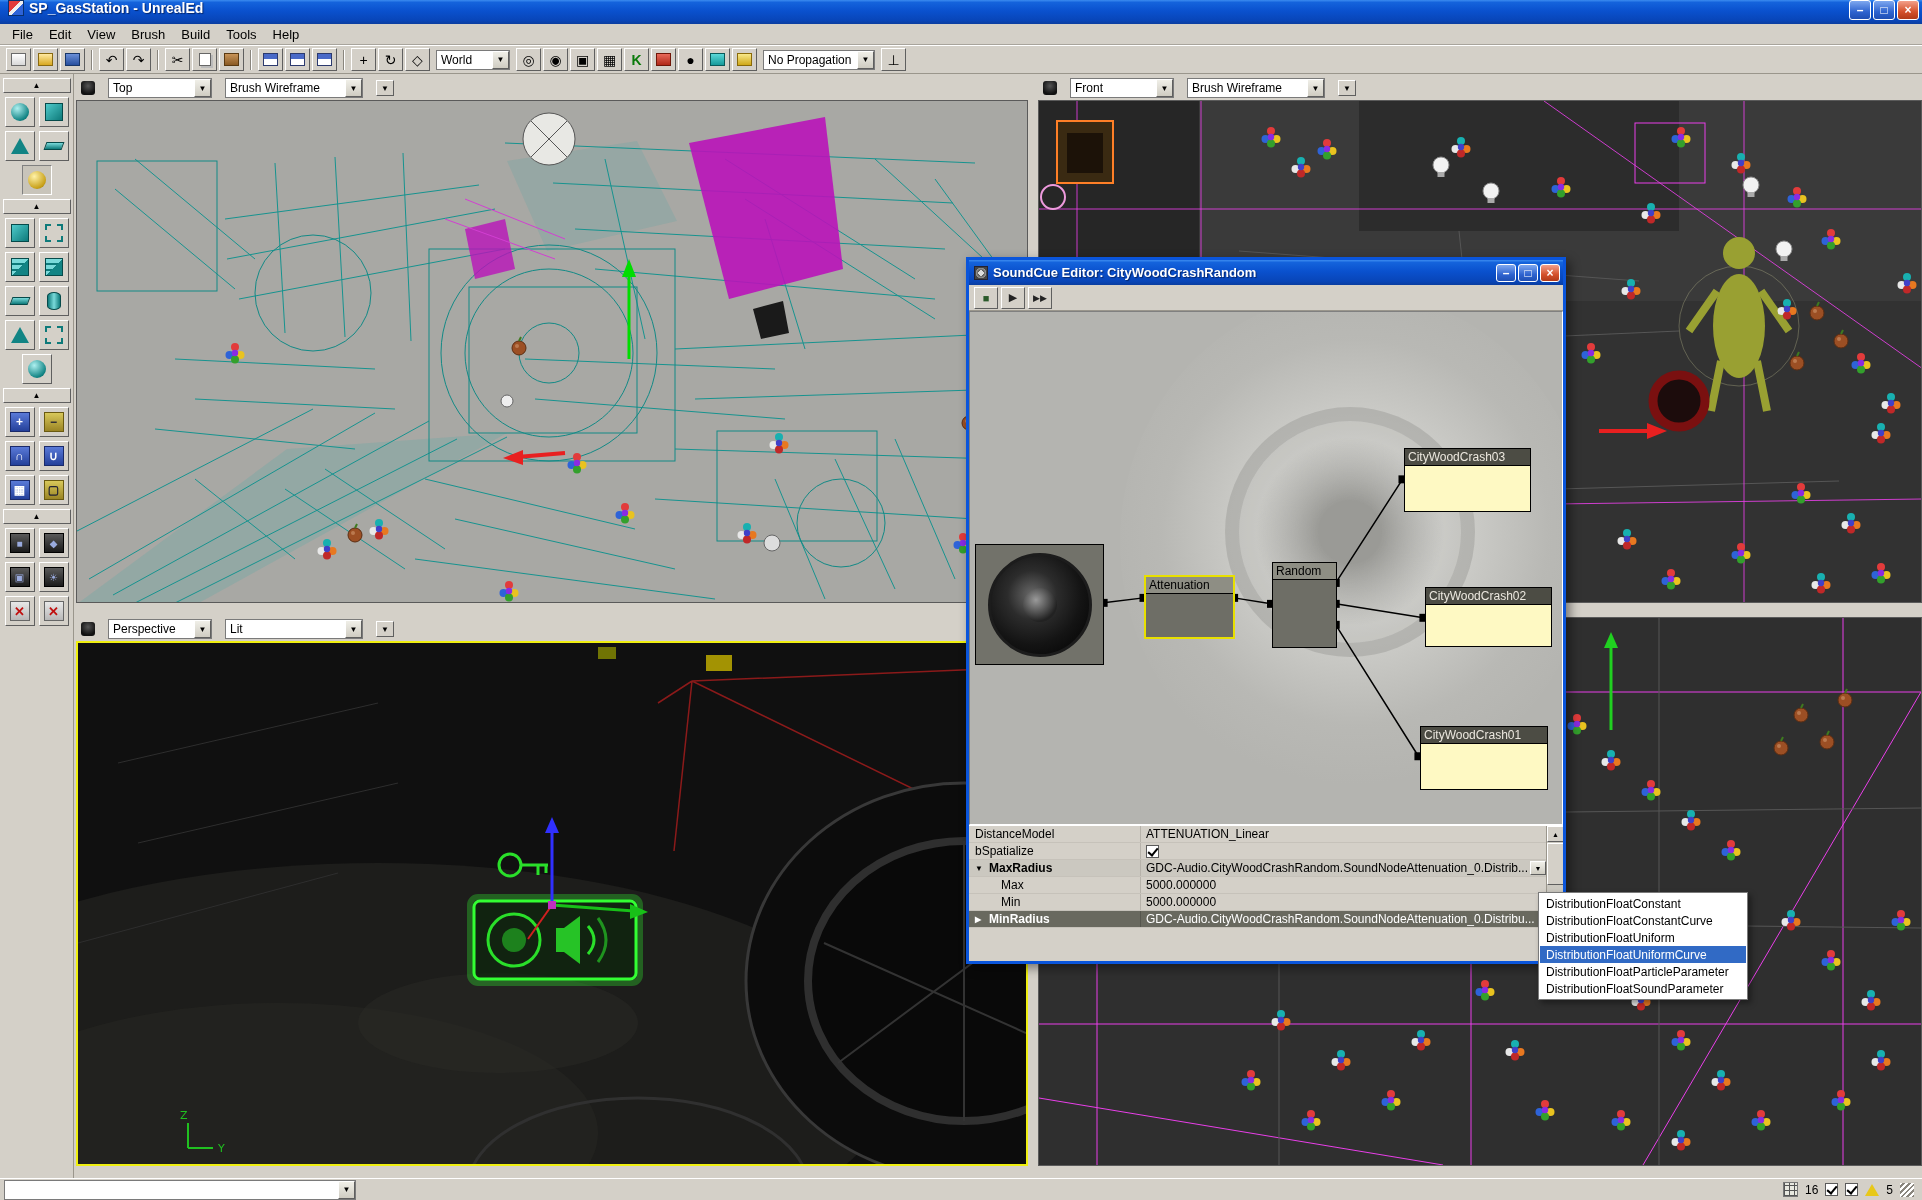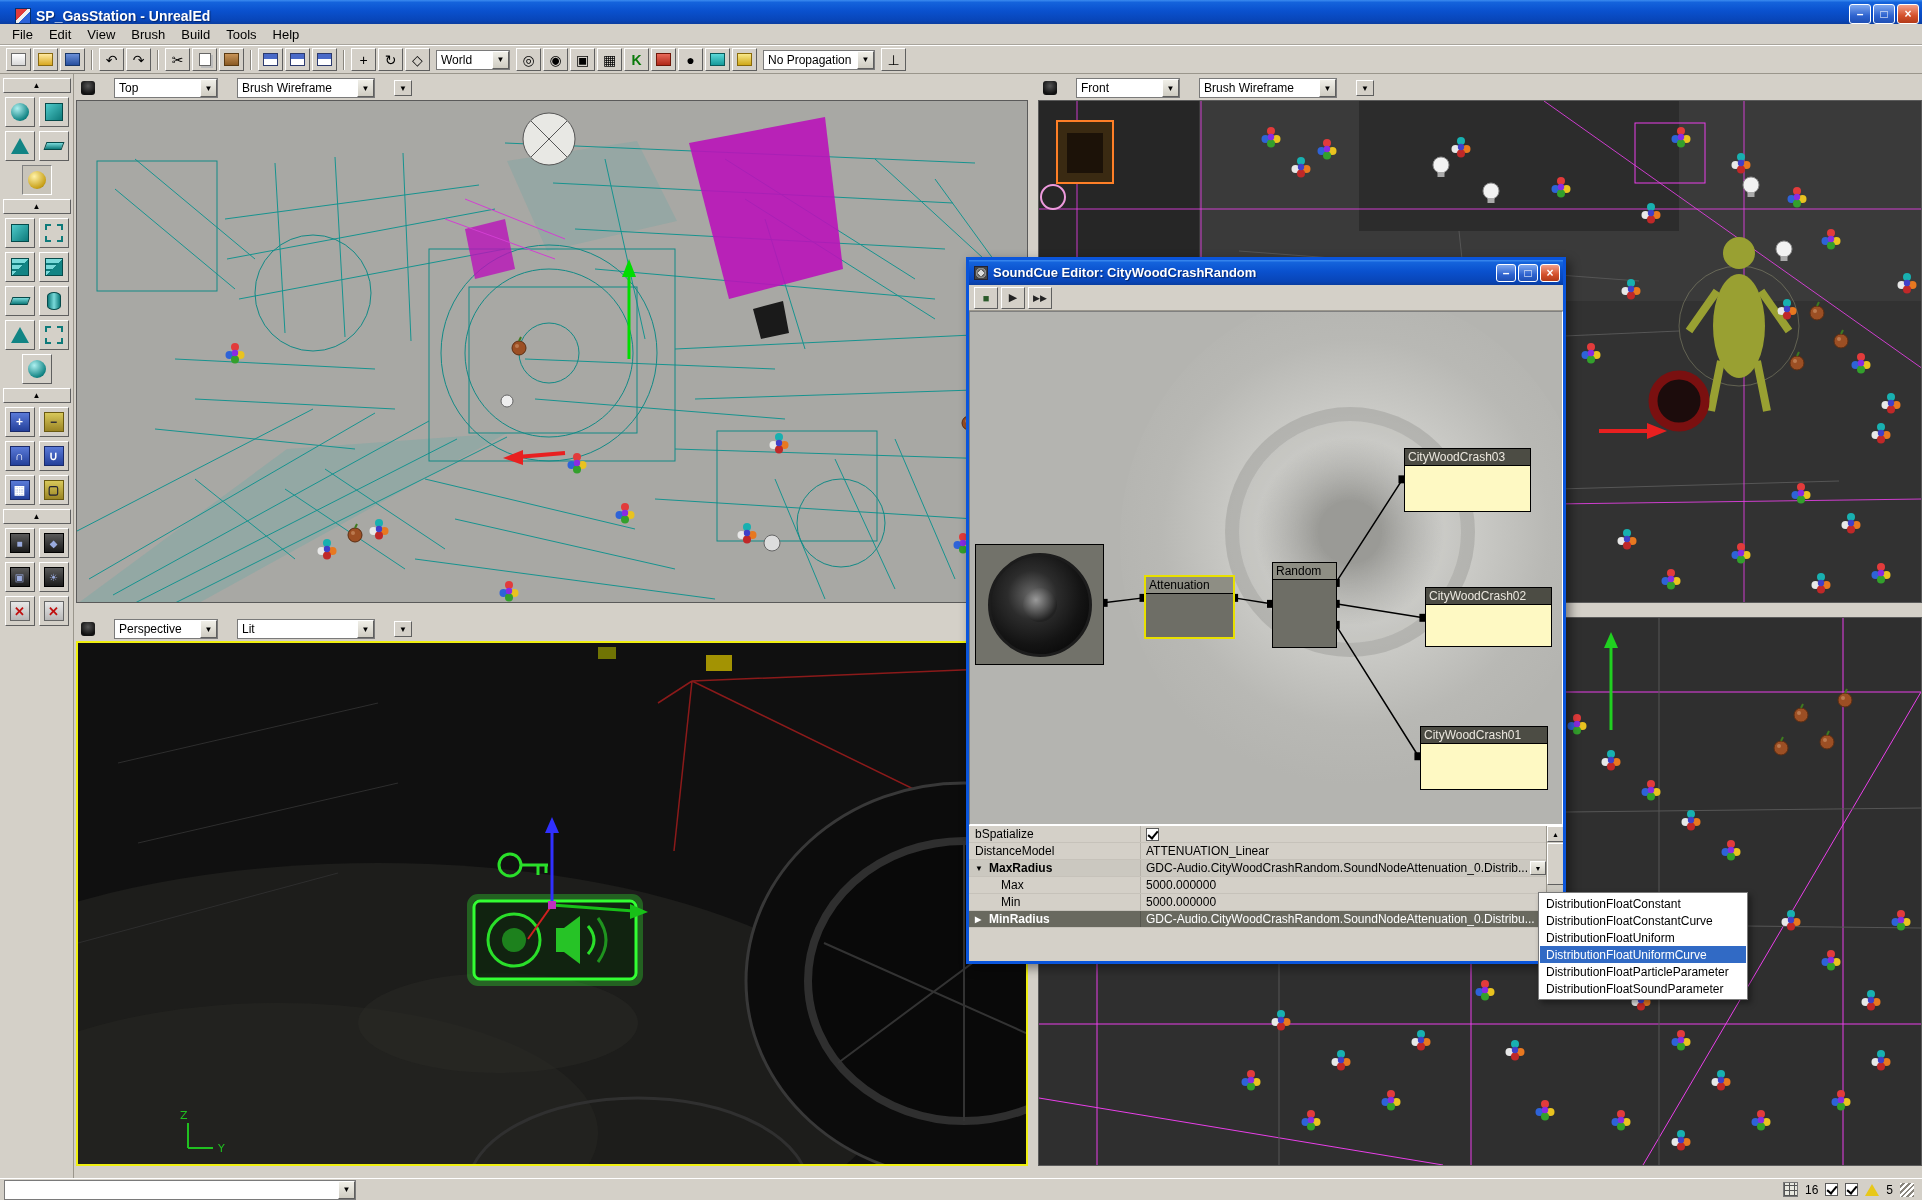--- a/index.html
+++ b/index.html
@@ -5,21 +5,21 @@
   * { margin:0; padding:0; box-sizing:border-box; }
   html,body { width:1922px; height:1200px; overflow:hidden; }
   body { position:relative; background:#D4D0C8; font-family:"Liberation Sans", sans-serif; font-size:13px; color:#000; }
 
   .raised { border:1px solid; border-color:#FFFFFF #5F5F5F #5F5F5F #FFFFFF; }
   .sunken { border:1px solid; border-color:#808080 #FFFFFF #FFFFFF #808080; }
 
   
   .titlebar { position:absolute; left:0; top:0; width:100%; height:24px;
     background:linear-gradient(180deg,#3C8CF0 0%,#1463DC 10%,#0A51CE 45%,#0845B8 85%,#0A3DA0 100%);
-    display:flex; align-items:flex-end; padding:0 3px 0 15px; color:#fff; }
+    display:flex; align-items:flex-start; padding:0 3px 0 8px; color:#fff; }
   .titlebar .app-icon { width:16px; height:16px; margin-right:5px;
     background:linear-gradient(135deg,#e23b3b 0 40%,#f0f0f0 40% 60%,#2e63d8 60% 100%); border:1px solid #08306e; }
   .titlebar .title-text { font-weight:bold; font-size:14px; text-shadow:1px 1px 1px #05266a; }
   .win-btns { margin-left:auto; display:flex; gap:2px; }
   .xpbtn { width:22px; height:20px; border-radius:3px; border:1px solid #fff; color:#fff;
     display:flex; align-items:center; justify-content:center; font-size:12px; font-weight:bold;
     background:linear-gradient(180deg,#7FA8EF,#2E63CF 60%,#1F4FB4); }
   .xpbtn.close { background:linear-gradient(180deg,#F3A08A,#D4502A 60%,#B23A18); }
 
   
@@ -66,21 +66,21 @@
   .ball-teal { width:18px; height:18px; border-radius:50%; background:radial-gradient(circle at 35% 30%,#aef0f0,#128484 70%,#064a4a); }
   .ball-yellow { width:18px; height:18px; border-radius:50%; background:radial-gradient(circle at 35% 30%,#fff2a8,#c8a018 70%,#7a5c08); }
   .stair-teal { width:18px; height:18px; background:linear-gradient(to top left,#128484 50%,transparent 50%), repeating-linear-gradient(180deg,#7adada 0 4px,#0e7a7a 4px 6px); border:1px solid #064a4a; }
   .vol-teal { width:18px; height:18px; border:2px dashed #0e7a7a; }
   .csg { width:20px; height:20px; border:1px solid #1a2a6a; background:linear-gradient(#5a7ad8,#24409a); display:flex; align-items:center; justify-content:center; color:#fff; font-size:12px; font-weight:bold; }
   .csg.sub { background:linear-gradient(#d8c85a,#9a8424); border-color:#6a5a10; color:#223; }
   .dark-ico { width:20px; height:20px; background:linear-gradient(#5a5a5a,#1a1a1a); border:1px solid #000; display:flex; align-items:center; justify-content:center; color:#9ad; font-size:10px; }
   .redx { width:20px; height:20px; background:linear-gradient(#e8e8e8,#b8b8b8); border:1px solid #666; color:#c01010; font-weight:bold; display:flex; align-items:center; justify-content:center; }
 
   
-  .vp-header { position:absolute; height:24px; background:#D4D0C8; display:flex; align-items:center; gap:19px; padding:0 5px; }
+  .vp-header { position:absolute; height:24px; background:#D4D0C8; display:flex; align-items:center; gap:13px; padding:0 5px; }
   .vp-joy { width:14px; height:14px; background:radial-gradient(circle at 50% 35%,#555,#111 70%); border-radius:3px; }
   .vc-view { width:104px; }
   .vc-mode { width:138px; }
   .vp-max { width:18px; height:16px; display:flex; align-items:center; justify-content:center; font-size:8px; background:#D4D0C8; }
   .vp-content { position:absolute; overflow:hidden; border:1px solid #5a5a5a; background:#888; }
   .vp-active { border:2px solid #EFEF10; }
   svg text { font-family:"DejaVu Sans", sans-serif; }
 
   
   .scwindow { position:absolute; left:966px; top:257px; width:600px; height:707px; z-index:10;
@@ -691,28 +691,28 @@
     </div>
     <div class="node crash" style="left:455px; top:275px; width:127px; height:60px;">
       <div class="node-title">CityWoodCrash02</div>
     </div>
     <div class="node crash" style="left:450px; top:414px; width:128px; height:64px;">
       <div class="node-title">CityWoodCrash01</div>
     </div>
   </div>
   <div class="sc-props">
     <div class="prop-row">
+      <div class="prop-label">DistanceModel</div>
+      <div class="prop-value">ATTENUATION_Linear</div>
+    </div>
+    <div class="prop-row">
       <div class="prop-label">bSpatialize</div>
       <div class="prop-value">
           <span class="checkbox checked"></span>
         </div>
-    </div>
-    <div class="prop-row">
-      <div class="prop-label">DistanceModel</div>
-      <div class="prop-value">ATTENUATION_Linear</div>
     </div>
     <div class="prop-row hdr obj">
       <div class="prop-label">
         <span class="expander">▼</span>
         <span>MaxRadius</span>
       </div>
       <div class="prop-value">
         <span style="flex:1;overflow:hidden;white-space:nowrap">GDC-Audio.CityWoodCrashRandom.SoundNodeAttenuation_0.Distrib...</span>
         <span class="combo-mini">▼</span>
       </div>

